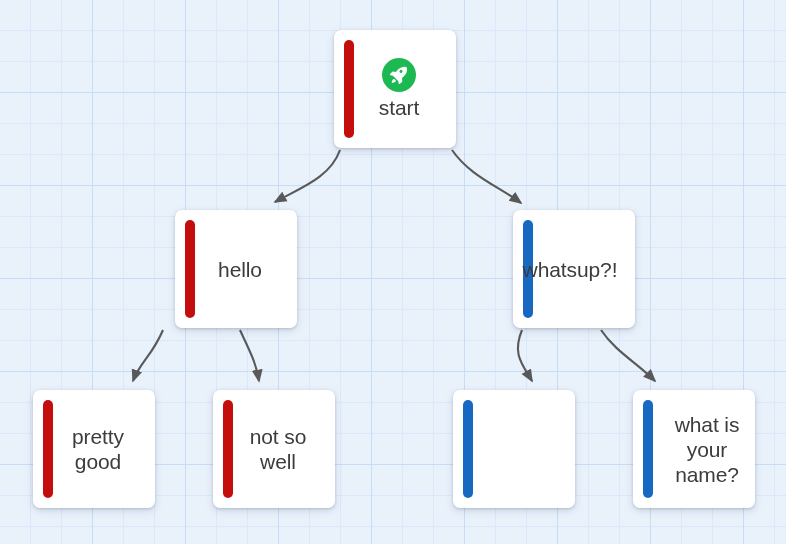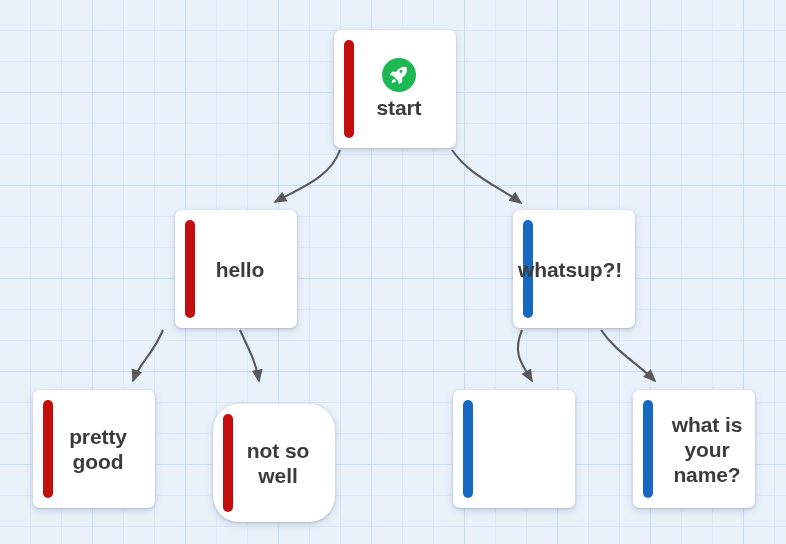--- a/index.html
+++ b/index.html
@@ -18,21 +18,20 @@
       linear-gradient(to bottom, #c7dcf5 1px, transparent 1px),
       linear-gradient(to right, #d9e8fa 1px, transparent 1px),
       linear-gradient(to bottom, #d9e8fa 1px, transparent 1px);
     background-size:
       93px 93px,
       93px 93px,
       31px 31px,
       31px 31px;
     background-position: -1px -1px, -1px -1px, -1px -1px, -1px -1px;
     font-family: "Liberation Sans", sans-serif;
-    font-weight: bold;
   }
   #edge-layer {
     position: absolute;
     left: 0;
     top: 0;
     width: 786px;
     height: 544px;
     pointer-events: none;
   }
   .node {
@@ -137,21 +136,21 @@
   </div>
 
   <div class="node" style="left:33px; top:390px;">
     <span class="node-bar" style="background:#c40d0d;"></span>
     <div class="node-body">
       <span class="node-label">pretty
 good</span>
     </div>
   </div>
 
-  <div class="node" style="left:213px; top:404px;border-radius:26px;">
+  <div class="node" style="left:213px; top:390px;">
     <span class="node-bar" style="background:#c40d0d;"></span>
     <div class="node-body">
       <span class="node-label">not so
 well</span>
     </div>
   </div>
 
   <div class="node" style="left:453px; top:390px;">
     <span class="node-bar" style="background:#1668c1;"></span>
   </div>

